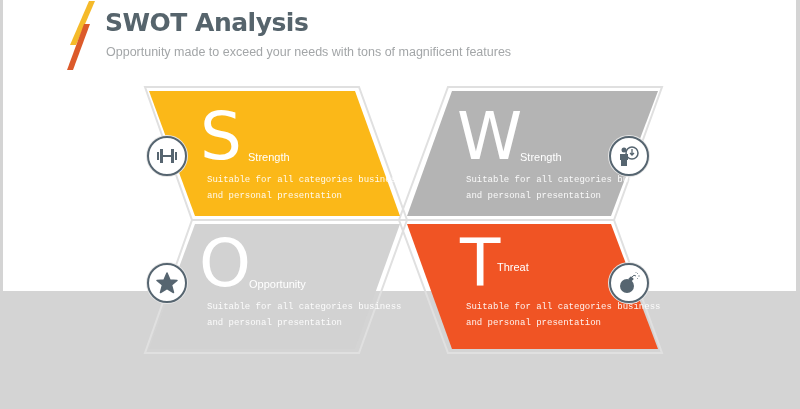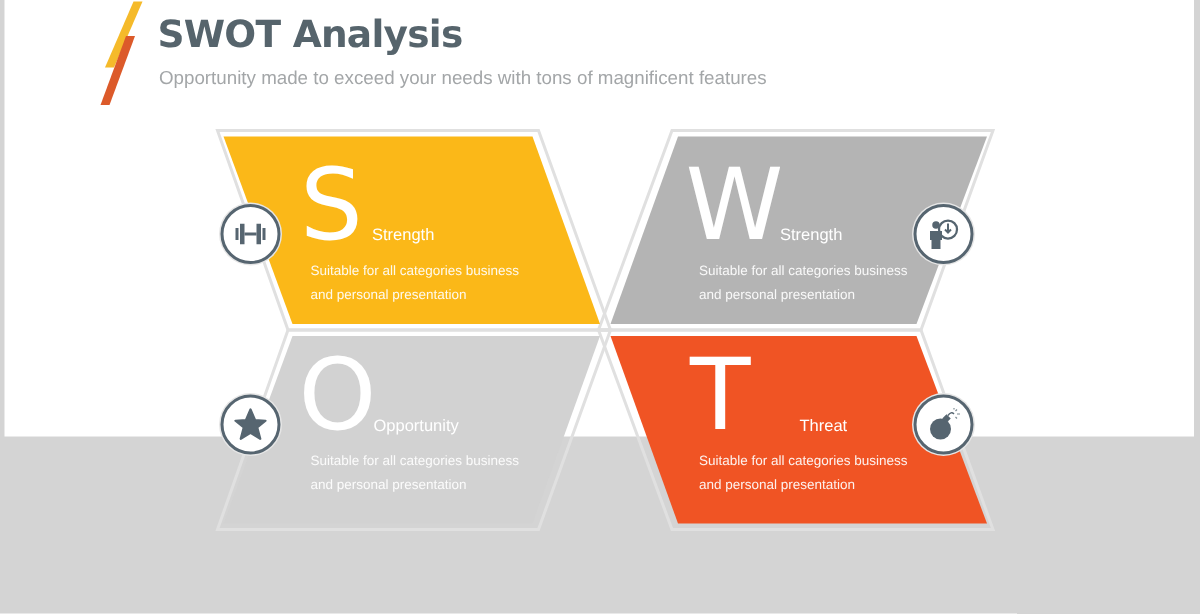--- a/index.html
+++ b/index.html
@@ -23,21 +23,21 @@
     position: absolute; left: 103px; top: 45px;
     font-size: 12.5px; color: #a3a6a8; white-space: nowrap;
   }
   svg.shapes { position: absolute; left: 0; top: 0; }
   .q-text { position: absolute; color: #ffffff; white-space: nowrap; }
   .big {
     font-family: "DejaVu Sans", sans-serif; font-weight: normal;
     font-size: 66px; line-height: 66px; letter-spacing: -2px;
   }
   .label { font-size: 11px; }
-  .desc { font-size: 9px; line-height: 16px; opacity: 0.92; }
+  .desc { font-size: 9px; line-height: 16px; opacity: 0.92; font-family: Liberation Mono, monospace; }
   .icon-circle {
     position: absolute; width: 36px; height: 36px; border-radius: 50%;
     background: #ffffff; border: 2px solid #566570;
     box-shadow: 0 0 0 1px #e6e6e6;
     display: flex; align-items: center; justify-content: center;
   }
 </style>
 </head>
 <body>
 
@@ -74,21 +74,21 @@
   <div class="q-text label" style="left:517px; top:151px;">Strength</div>
   <div class="q-text desc" style="left:463px; top:172px;">Suitable for all categories business</div>
   <div class="q-text desc" style="left:463px; top:188px;">and personal presentation</div>
 
   <div class="q-text big" style="left:196px; top:231px;">O</div>
   <div class="q-text label" style="left:246px; top:278px;">Opportunity</div>
   <div class="q-text desc" style="left:204px; top:299px;">Suitable for all categories business</div>
   <div class="q-text desc" style="left:204px; top:315px;">and personal presentation</div>
 
   <div class="q-text big" style="left:457px; top:231px;">T</div>
-  <div class="q-text label" style="left:494px; top:278px;margin-left:36px;">Threat</div>
+  <div class="q-text label" style="left:494px; top:261px;">Threat</div>
   <div class="q-text desc" style="left:463px; top:299px;">Suitable for all categories business</div>
   <div class="q-text desc" style="left:463px; top:315px;">and personal presentation</div>
 
   <div class="icon-circle" style="left:144px; top:136px;">
     <svg width="22" height="14" viewBox="0 0 22 14">
       <rect x="1" y="3" width="2" height="8" fill="#566570"></rect>
       <rect x="4" y="0" width="3" height="14" fill="#566570"></rect>
       <rect x="7" y="6" width="8" height="2" fill="#566570"></rect>
       <rect x="15" y="0" width="3" height="14" fill="#566570"></rect>
       <rect x="19" y="3" width="2" height="8" fill="#566570"></rect>

